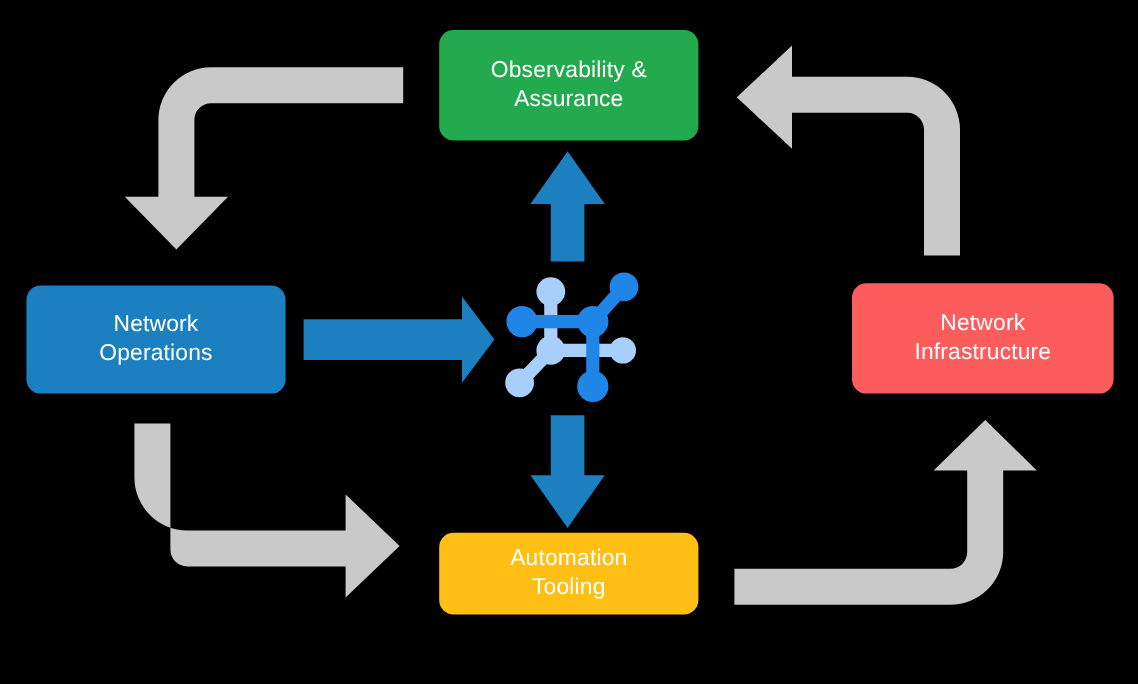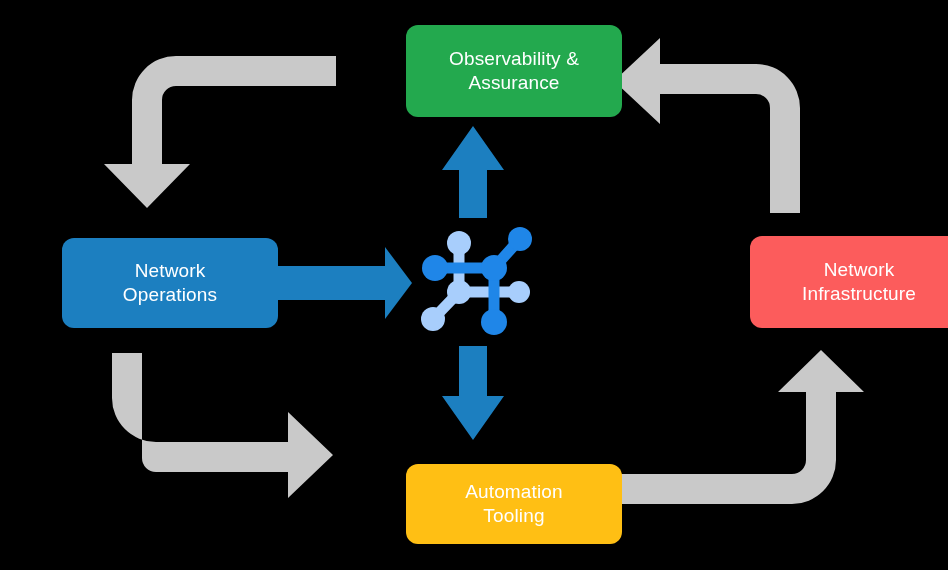--- a/index.html
+++ b/index.html
@@ -17,26 +17,25 @@
     display:flex;align-items:center;justify-content:center;
     text-align:center;
     color:#ffffff;
     font-size:19px;
     line-height:1.28;
     font-weight:400;
     letter-spacing:.15px;
     box-sizing:border-box;
     padding:6px 28px;
     white-space:pre-line;
-    margin-left:40px;
   }
   #box-observability{left:366px;top:25px;width:216px;height:92px;}
   #box-operations   {left:22px; top:238px;width:216px;height:90px;}
   #box-infrastructure{left:710px;top:236px;width:218px;height:92px;}
-  #box-automation   {left:366px;top:464px;width:216px;height:80px;}
+  #box-automation   {left:366px;top:444px;width:216px;height:68px;}
 </style>
 </head>
 <body style="background: rgb(0, 0, 0);">
 
 <div id="stage" style="background: rgb(0, 0, 0);">
 
   <svg width="948" height="570" viewBox="0 0 948 570">
 
     <g>
       <path fill="#c9c9c9" d="

